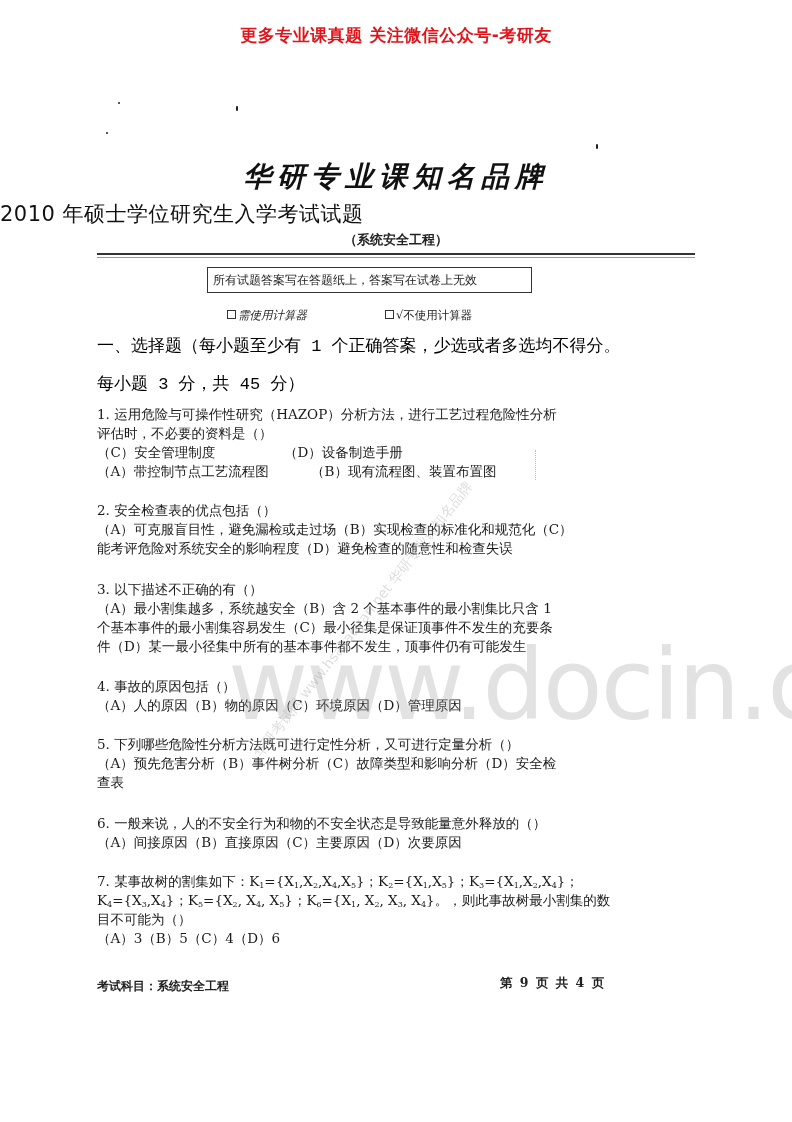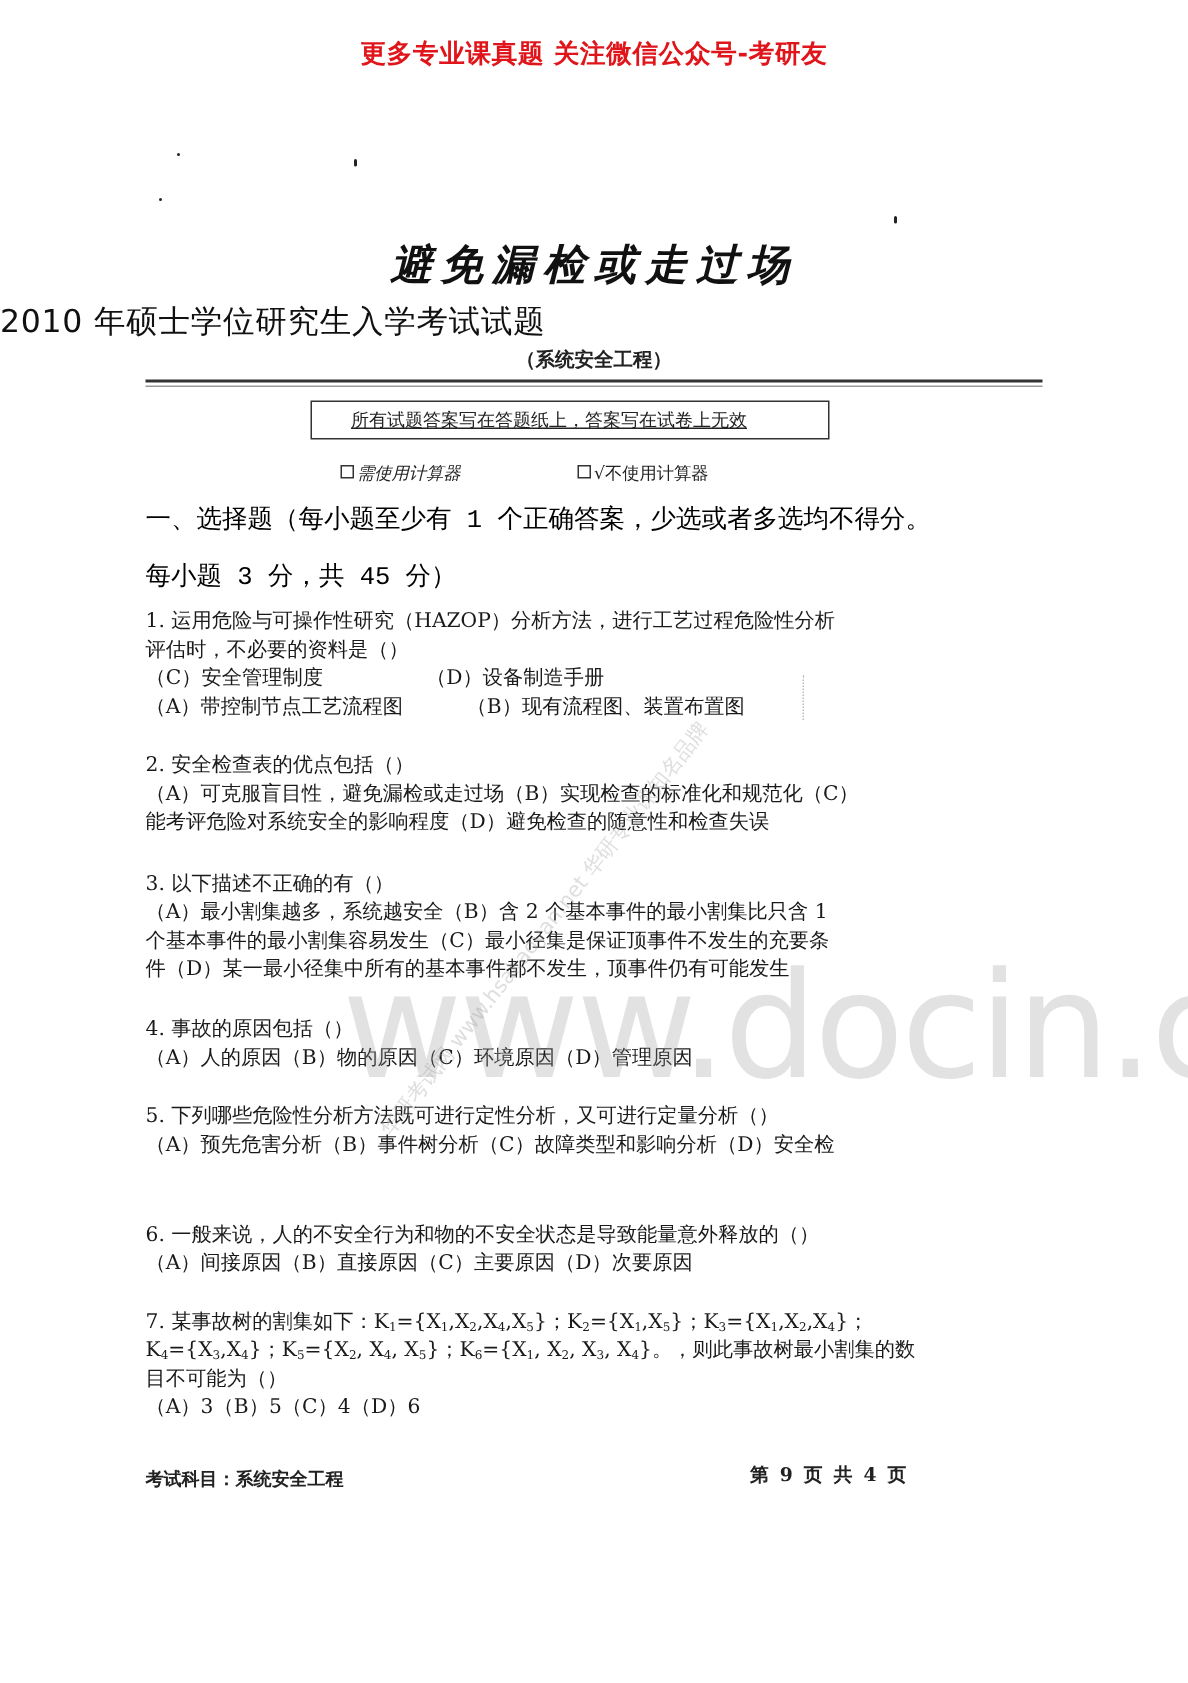--- a/index.html
+++ b/index.html
@@ -28,21 +28,21 @@
   .subject-title {
     position: absolute; top: 221px; left: 0; width: 792px; text-align: center;
     font-family: "DejaVu Sans", sans-serif; font-size: 13px; font-weight: bold; color: #222;
   }
   .rule1 { position: absolute; top: 243px; left: 97px; width: 598px; height: 2px; background: #333; }
   .rule2 { position: absolute; top: 247px; left: 97px; width: 598px; height: 1px; background: #999; }
 
   .notice {
     position: absolute; top: 257px; left: 207px; width: 318px; height: 24px;
     border: 1.5px solid #333; font-family: "DejaVu Sans", sans-serif;
-    font-size: 12px; line-height: 24px; padding-left: 26px; color: #222; box-sizing: content-box; text-decoration: underline;
+    font-size: 12px; line-height: 24px; padding-left: 5px; color: #222; box-sizing: content-box;
   }
   .calc { position: absolute; top: 298px; font-family: "DejaVu Sans", sans-serif; font-size: 11.5px; color: #222; }
   .calc .box { display: inline-block; width: 7px; height: 7px; border: 1px solid #333; margin-right: 2px; vertical-align: 0px; }
 
   .section {
     position: absolute; left: 97px; font-family: Liberation Mono, monospace;
     font-size: 17px; color: #000000;
   }
   .q { position: absolute; left: 97px; width: 520px; font-size: 13.5px; line-height: 19px; color: #1a1a1a; }
   .q .line { white-space: nowrap; }
@@ -68,21 +68,21 @@
 
 <div class="page">
 
   <div class="promo">更多专业课真题 关注微信公众号-考研友</div>
 
   <div class="speck" style="left:236px;top:96px;width:2px;height:5px;"></div>
   <div class="speck" style="left:118px;top:92px;width:2px;height:2px;"></div>
   <div class="speck" style="left:596px;top:134px;width:2px;height:5px;"></div>
   <div class="speck" style="left:106px;top:122px;width:2px;height:2px;"></div>
 
-  <div class="univ">避免漏检或走过场</div>
+  <div class="univ">华研专业课知名品牌</div>
   <div class="exam-title">2010 年硕士学位研究生入学考试试题</div>
   <div class="subject-title">（系统安全工程）</div>
   <div class="rule1"></div>
   <div class="rule2"></div>
 
   <div class="notice">
     <span>所有试题答案写在答题纸上，答案写在试卷上无效</span>
   </div>
 
   <div class="calc" style="left:227px;font-style:italic;">
@@ -121,20 +121,21 @@
   </div>
 
   <div class="q" style="top:667px;">
     <div class="line">4. 事故的原因包括（）</div>
     <div class="line">（A）人的原因（B）物的原因（C）环境原因（D）管理原因</div>
   </div>
 
   <div class="q" style="top:725px;">
     <div class="line">5. 下列哪些危险性分析方法既可进行定性分析，又可进行定量分析（）</div>
     <div class="line">（A）预先危害分析（B）事件树分析（C）故障类型和影响分析（D）安全检</div>
+    <div class="line">查表</div>
   </div>
 
   <div class="q" style="top:804px;">
     <div class="line">6. 一般来说，人的不安全行为和物的不安全状态是导致能量意外释放的（）</div>
     <div class="line">（A）间接原因（B）直接原因（C）主要原因（D）次要原因</div>
   </div>
 
   <div class="q" style="top:862px;">
     <div class="line" id="q7-line1"><span>7. 某事故树的割集如下：</span><span>K<sub>1</sub>={X<sub>1</sub>,X<sub>2</sub>,X<sub>4</sub>,X<sub>5</sub>}</span>；<span>K<sub>2</sub>={X<sub>1</sub>,X<sub>5</sub>}</span>；<span>K<sub>3</sub>={X<sub>1</sub>,X<sub>2</sub>,X<sub>4</sub>}</span>；</div>
     <div class="line" id="q7-line2"><span>K<sub>4</sub>={X<sub>3</sub>,X<sub>4</sub>}</span>；<span>K<sub>5</sub>={X<sub>2</sub>, X<sub>4</sub>, X<sub>5</sub>}</span>；<span>K<sub>6</sub>={X<sub>1</sub>, X<sub>2</sub>, X<sub>3</sub>, X<sub>4</sub>}</span><span>。，则此事故树最小割集的数</span></div>

